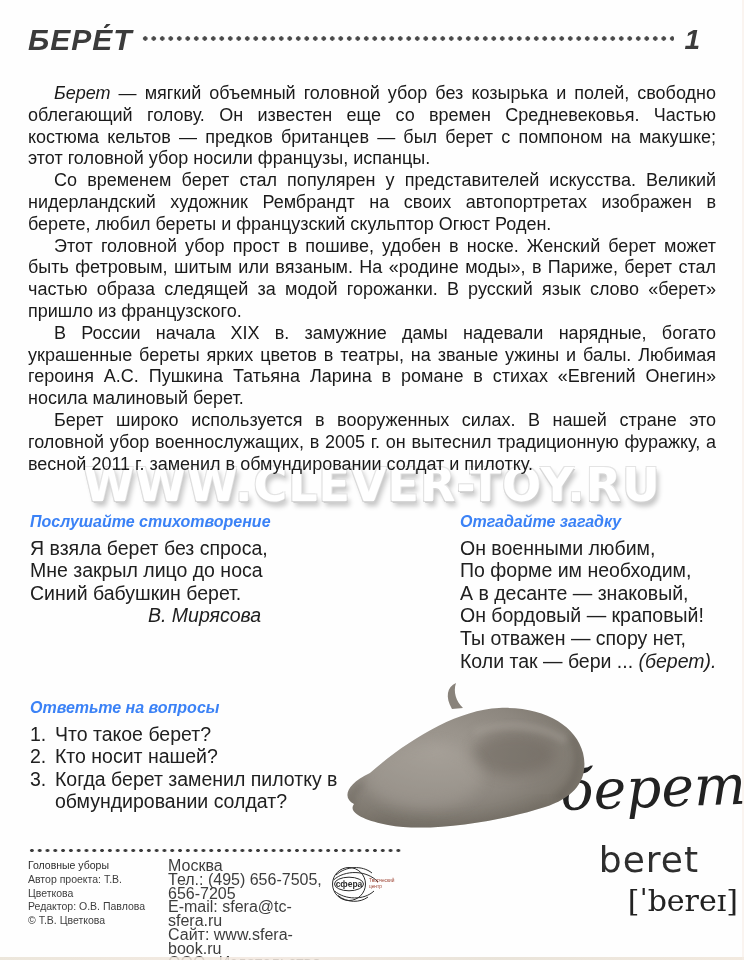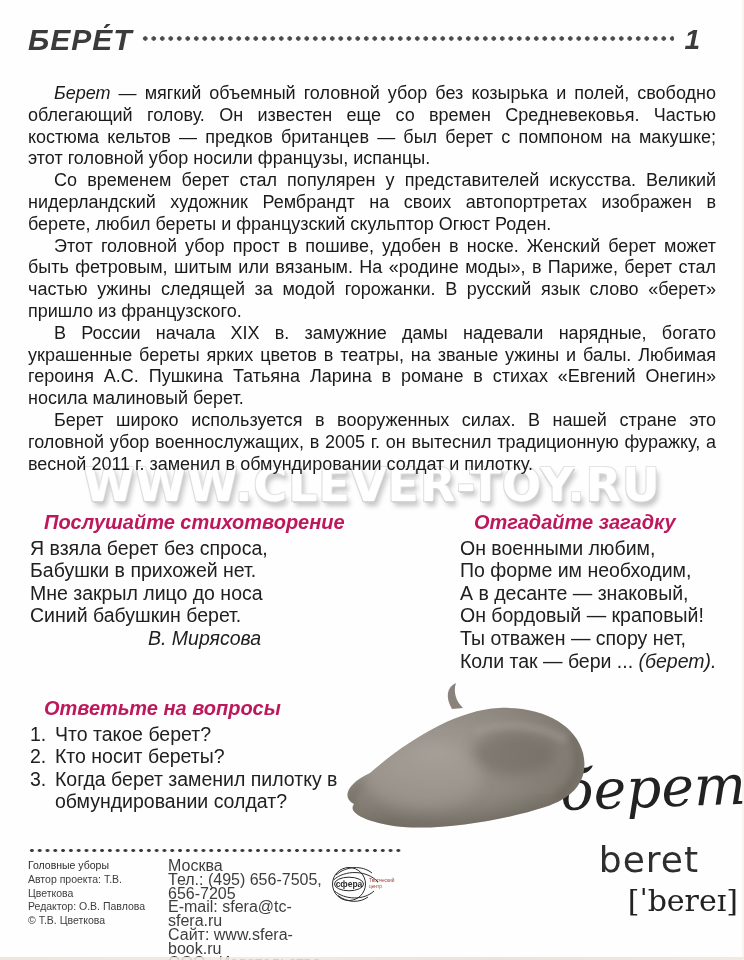--- a/index.html
+++ b/index.html
@@ -23,21 +23,21 @@
   
   .watermark{position:absolute;left:50%;transform:translateX(-50%);top:458px;z-index:1;
     font-family:"DejaVu Sans",sans-serif;font-weight:bold;font-size:46px;letter-spacing:1px;
     color:#ffffff;white-space:nowrap;
     text-shadow:-1px -1px 0 #e4e4e4,1px -1px 0 #e4e4e4,-1px 1px 0 #d6d6d6,1px 2px 0 #cecece,3px 5px 5px #c4c4c4;}
   
   .section{font-size:19.5px;line-height:22.6px;color:#202020;z-index:2;}
   .poem{position:absolute;left:30px;top:511px;width:400px;}
   .riddle{position:absolute;left:460px;top:511px;width:276px;}
   .questions{position:absolute;left:30px;top:697px;width:328px;}
-  .section-heading{font-weight:bold;font-style:italic;font-size:20px;margin-bottom:3px;color:#be185d;margin-left:14px;}
+  .section-heading{font-weight:bold;font-style:italic;font-size:16px;margin-bottom:3px;color:#3b82f6;}
   .poem-author{font-style:italic;padding-left:118px;}
   .riddle-italic{font-style:italic;}
   .question{display:flex;}
   .q-num{width:25px;flex:none;}
   
   .beret-wrap{position:absolute;left:336px;top:680px;width:268px;height:175px;z-index:1;}
   
   .cursive-word{position:absolute;left:560px;top:756px;width:178px;text-align:center;
     font-family:"DejaVu Serif",serif;font-style:italic;font-size:55px;color:#222;transform:rotate(-2deg);}
   .latin-word{position:absolute;left:560px;top:839px;width:178px;text-align:center;
@@ -66,29 +66,28 @@
     <span class="doc-title">БЕРЕ́Т</span>
     <span class="title-dots"></span>
     <span class="page-num">1</span>
   </div>
 
   <div class="watermark">WWW.CLEVER-TOY.RU</div>
 
   <div class="article">
     <p><span class="lead-italic">Берет</span><span> — мягкий объемный головной убор без козырька и полей, свободно облегающий голову. Он известен еще со времен Средневековья. Частью костюма кельтов — предков британцев — был берет с помпоном на макушке; этот головной убор носили французы, испанцы.</span></p>
     <p>Со временем берет стал популярен у представителей искусства. Великий нидерландский художник Рембрандт на своих автопортретах изображен в берете, любил береты и французский скульптор Огюст Роден.</p>
-    <p>Этот головной убор прост в пошиве, удобен в носке. Женский берет может быть фетровым, шитым или вязаным. На «родине моды», в Париже, берет стал частью ужины следящей за модой горожанки. В русский язык слово «берет» пришло из французского.</p>
+    <p>Этот головной убор прост в пошиве, удобен в носке. Женский берет может быть фетровым, шитым или вязаным. На «родине моды», в Париже, берет стал частью образа следящей за модой горожанки. В русский язык слово «берет» пришло из французского.</p>
     <p>В России начала XIX в. замужние дамы надевали нарядные, богато украшенные береты ярких цветов в театры, на званые ужины и балы. Любимая героиня А.С. Пушкина Татьяна Ларина в романе в стихах «Евгений Онегин» носила малиновый берет.</p>
     <p>Берет широко используется в вооруженных силах. В нашей стране это головной убор военнослужащих, в 2005 г. он вытеснил традиционную фуражку, а весной 2011 г. заменил в обмундировании солдат и пилотку.</p>
   </div>
 
   <div class="section poem">
     <div class="section-heading">Послушайте стихотворение</div>
     <div>Я взяла берет без спроса,</div>
-    <div>Бабушки в прихожей нет.</div>
     <div>Мне закрыл лицо до носа</div>
     <div>Синий бабушкин берет.</div>
     <div class="poem-author">В. Мирясова</div>
   </div>
 
   <div class="section riddle">
     <div class="section-heading">Отгадайте загадку</div>
     <div>Он военными любим,</div>
     <div>По форме им необходим,</div>
     <div>А в десанте — знаковый,</div>
@@ -98,21 +97,21 @@
   </div>
 
   <div class="section questions">
     <div class="section-heading">Ответьте на вопросы</div>
     <div class="question">
       <span class="q-num">1.</span>
       <span>Что такое берет?</span>
     </div>
     <div class="question">
       <span class="q-num">2.</span>
-      <span>Кто носит береты?</span>
+      <span>Кто носит нашей?</span>
     </div>
     <div class="question">
       <span class="q-num">3.</span>
       <span>Когда берет заменил пилотку в обмундировании солдат?</span>
     </div>
   </div>
 
   <div class="beret-wrap">
     <svg width="268" height="175" viewBox="0 0 268 175" xmlns="http://www.w3.org/2000/svg">
       <defs>

